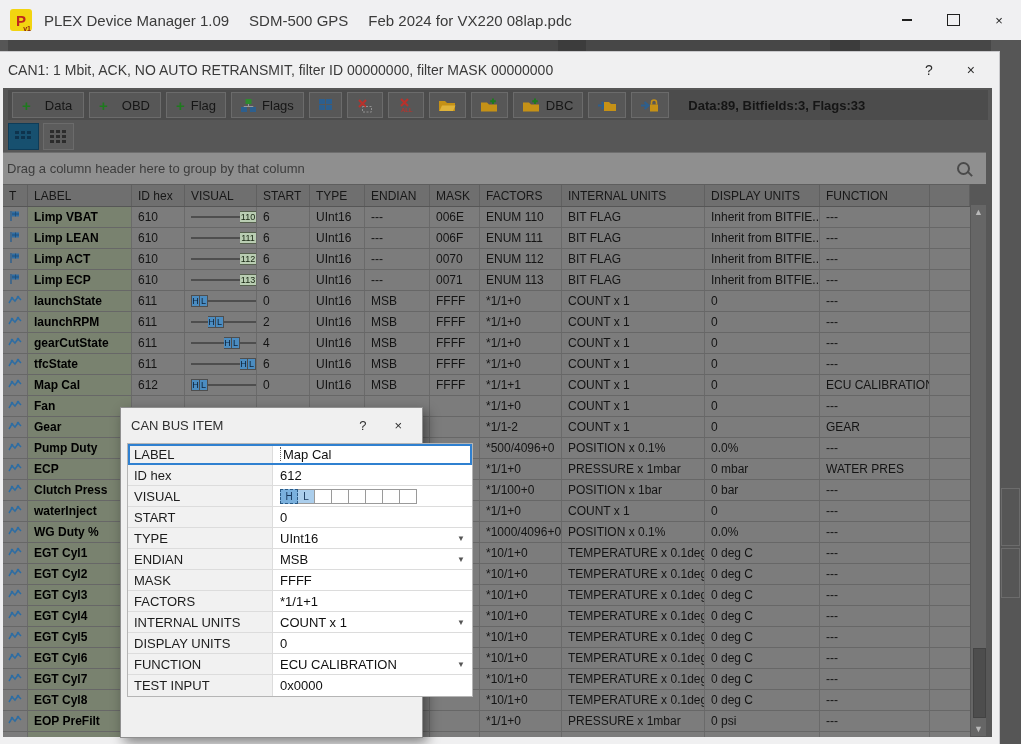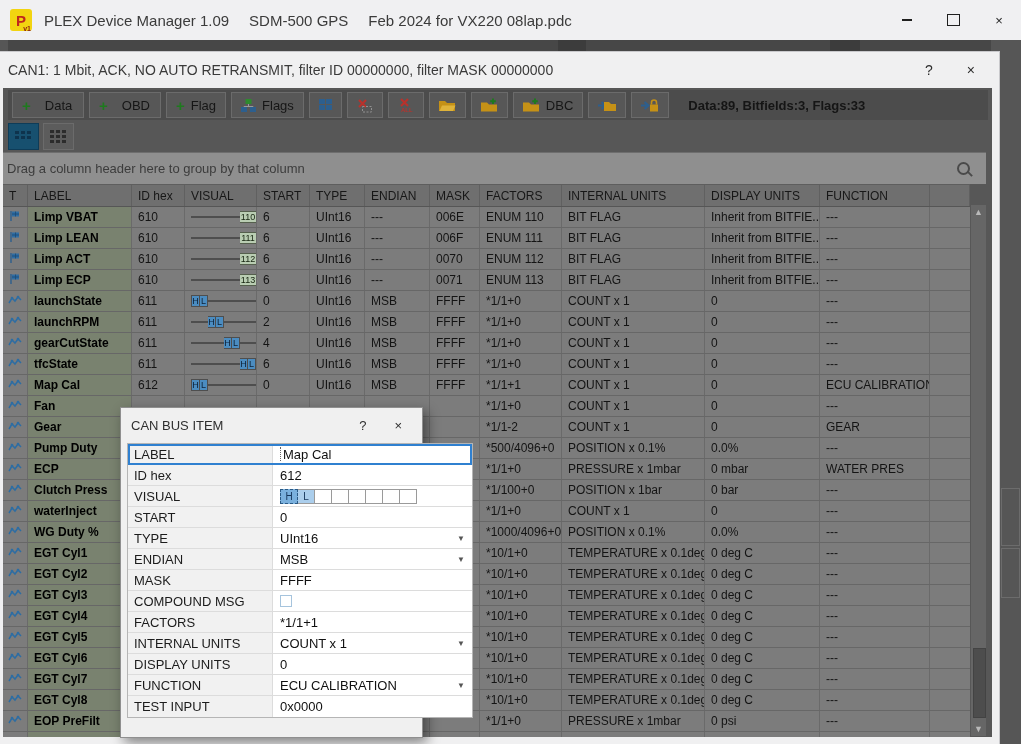--- a/index.html
+++ b/index.html
@@ -777,24 +777,20 @@
       </div>
       <div class="frow">
         <div class="flabel">ENDIAN</div>
         <div class="fvalue"><span>MSB</span><span class="dd-arrow">▼</span></div>
       </div>
       <div class="frow">
         <div class="flabel">MASK</div>
         <div class="fvalue"><span>FFFF</span></div>
       </div>
       <div class="frow">
-        <div class="flabel">COMPOUND MSG</div>
-        <div class="fvalue"><span class="chk"></span></div>
-      </div>
-      <div class="frow">
         <div class="flabel">FACTORS</div>
         <div class="fvalue"><span>*1/1+1</span></div>
       </div>
       <div class="frow">
         <div class="flabel">INTERNAL UNITS</div>
         <div class="fvalue"><span>COUNT x 1</span><span class="dd-arrow">▼</span></div>
       </div>
       <div class="frow">
         <div class="flabel">DISPLAY UNITS</div>
         <div class="fvalue"><span>0</span></div>

